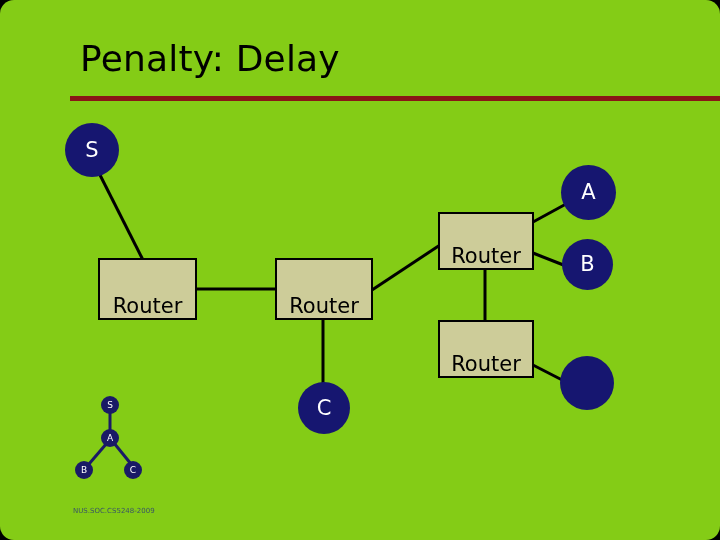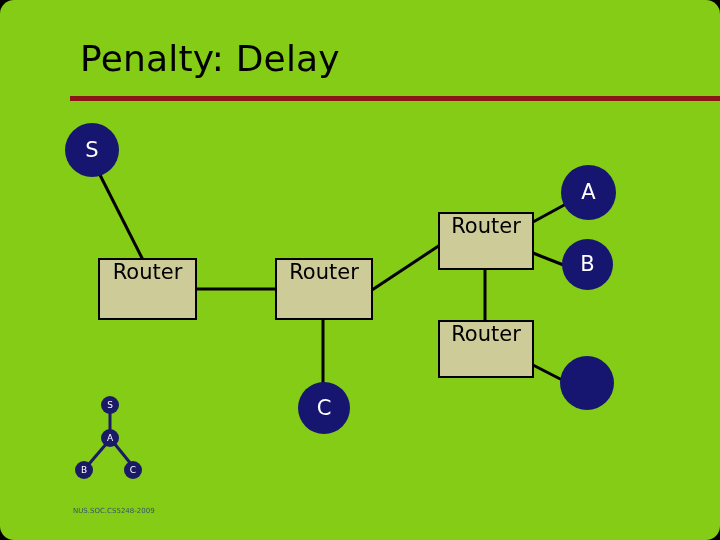--- a/index.html
+++ b/index.html
@@ -55,21 +55,21 @@
     font-size: 21px;
     font-family: "DejaVu Sans", "Liberation Sans", sans-serif;
     line-height: 1;
   }
   .router-box {
     position: absolute;
     background: #cdcc99;
     border: 2px solid #000000;
     box-sizing: border-box;
     display: flex;
-    align-items: flex-start;
+    align-items: flex-end;
     justify-content: center;
     font-size: 21px;
     color: #000000;
     font-family: "DejaVu Sans", "Liberation Sans", sans-serif;
   }
   .mini-node {
     position: absolute;
     border-radius: 50%;
     background: #1a1a66;
     color: #ffffff;

